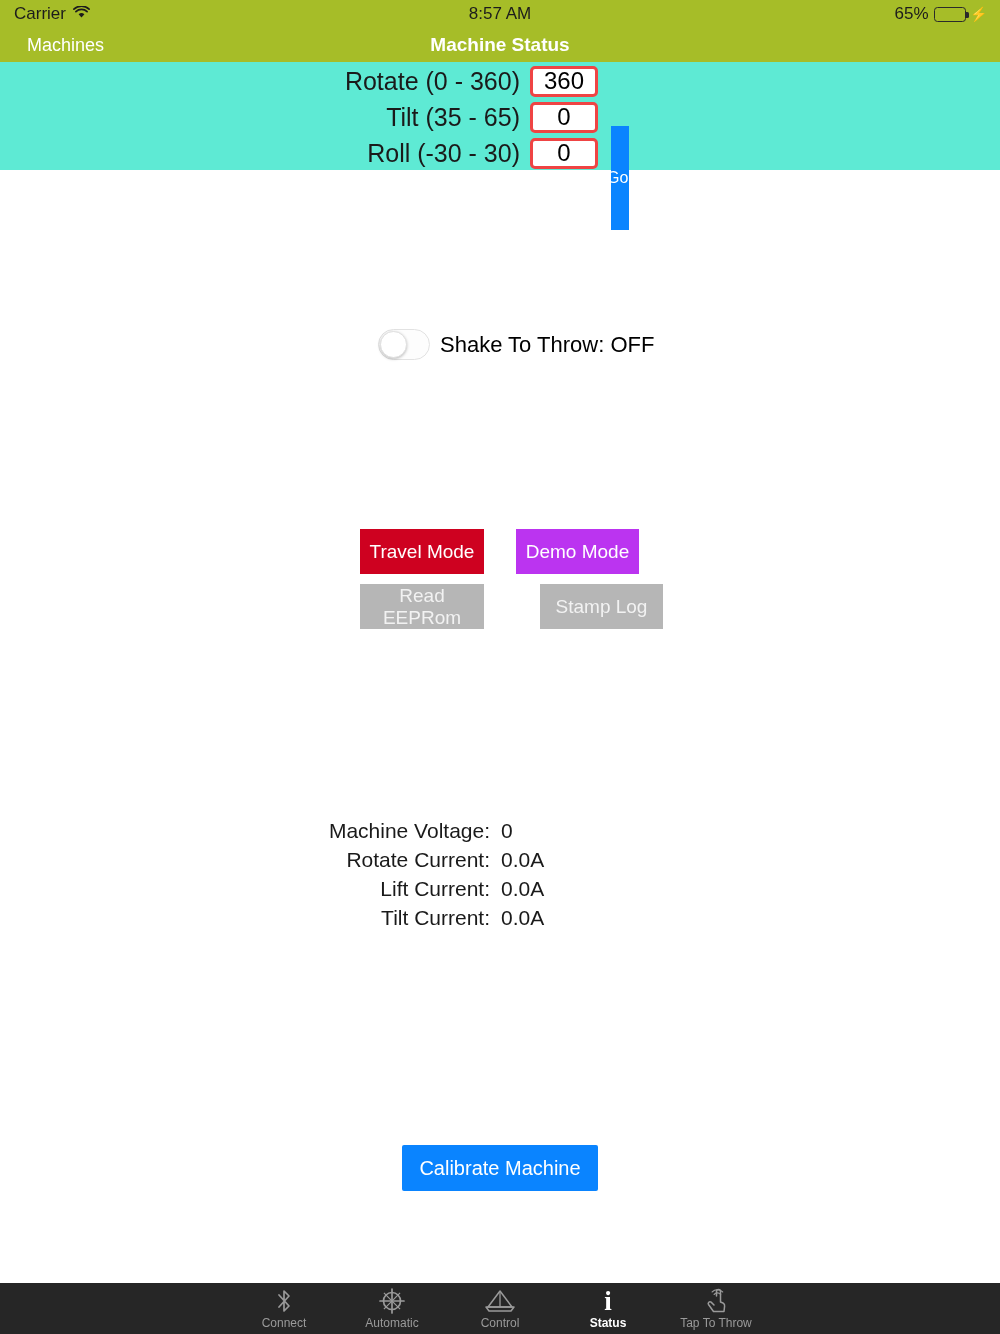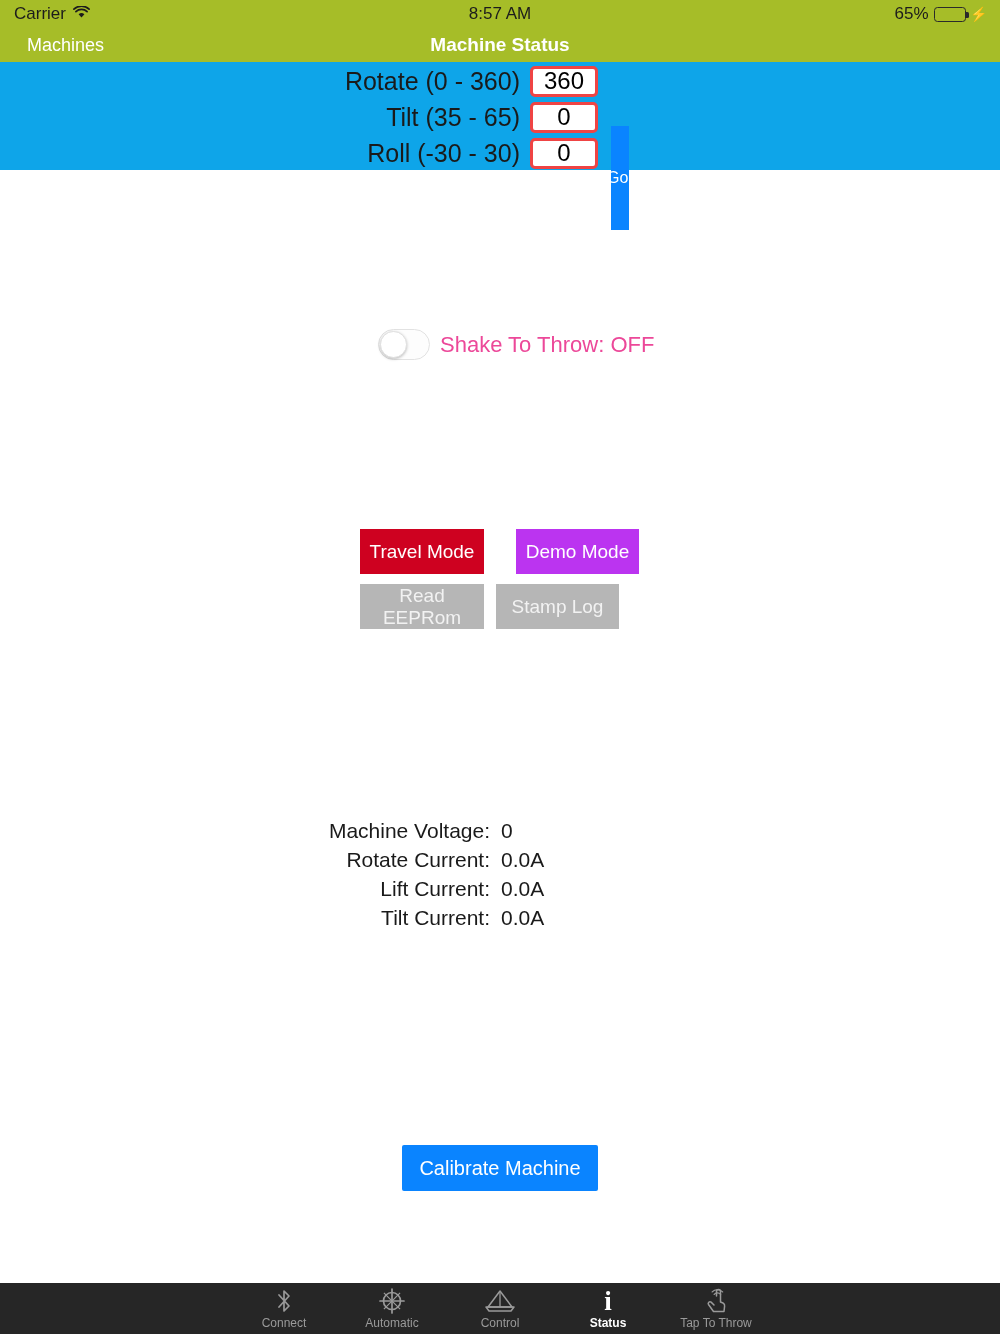--- a/index.html
+++ b/index.html
@@ -92,21 +92,21 @@
     color: #ffffff;
     font-size: 19px;
     font-weight: bold;
   }
 
   
   .param-panel {
     position: absolute;
     top: 62px; left: 0;
     width: 1000px; height: 108px;
-    background: #0ea5e9;
+    background: #5eead4;
   }
   .param-row {
     position: absolute;
     left: 0;
     width: 1000px; height: 32px;
     display: flex; align-items: center;
   }
   .param-row.r0 { top: 3px; }
   .param-row.r1 { top: 39px; }
   .param-row.r2 { top: 75px; }
@@ -197,21 +197,21 @@
     border: 1px solid #e0e0e0;
     border-radius: 50%;
     box-shadow: 0 1px 3px rgba(0,0,0,0.25);
   }
   .shake-text {
     position: absolute;
     left: 440px; top: 0;
     height: 32px;
     display: flex; align-items: center;
     font-size: 22px;
-    color: #ec4899;
+    color: #000000;
   }
 
   
   .mode-btn {
     position: absolute;
     border: none;
     font-family: "Liberation Sans", sans-serif;
     font-size: 19px;
     color: #ffffff;
     display: flex; align-items: center; justify-content: center;
@@ -230,21 +230,21 @@
     cursor: pointer;
   }
   .btn-eeprom {
     left: 360px; top: 584px;
     width: 124px; height: 45px;
     background: #b6b6b6;
     color: #f2f2f2;
     cursor: default;
   }
   .btn-stamp {
-    left: 496px; top: 584px;
+    left: 540px; top: 584px;
     width: 123px; height: 45px;
     background: #b6b6b6;
     color: #f2f2f2;
     cursor: default;
   }
 
   
   .reading-row {
     position: absolute;
     left: 0;

